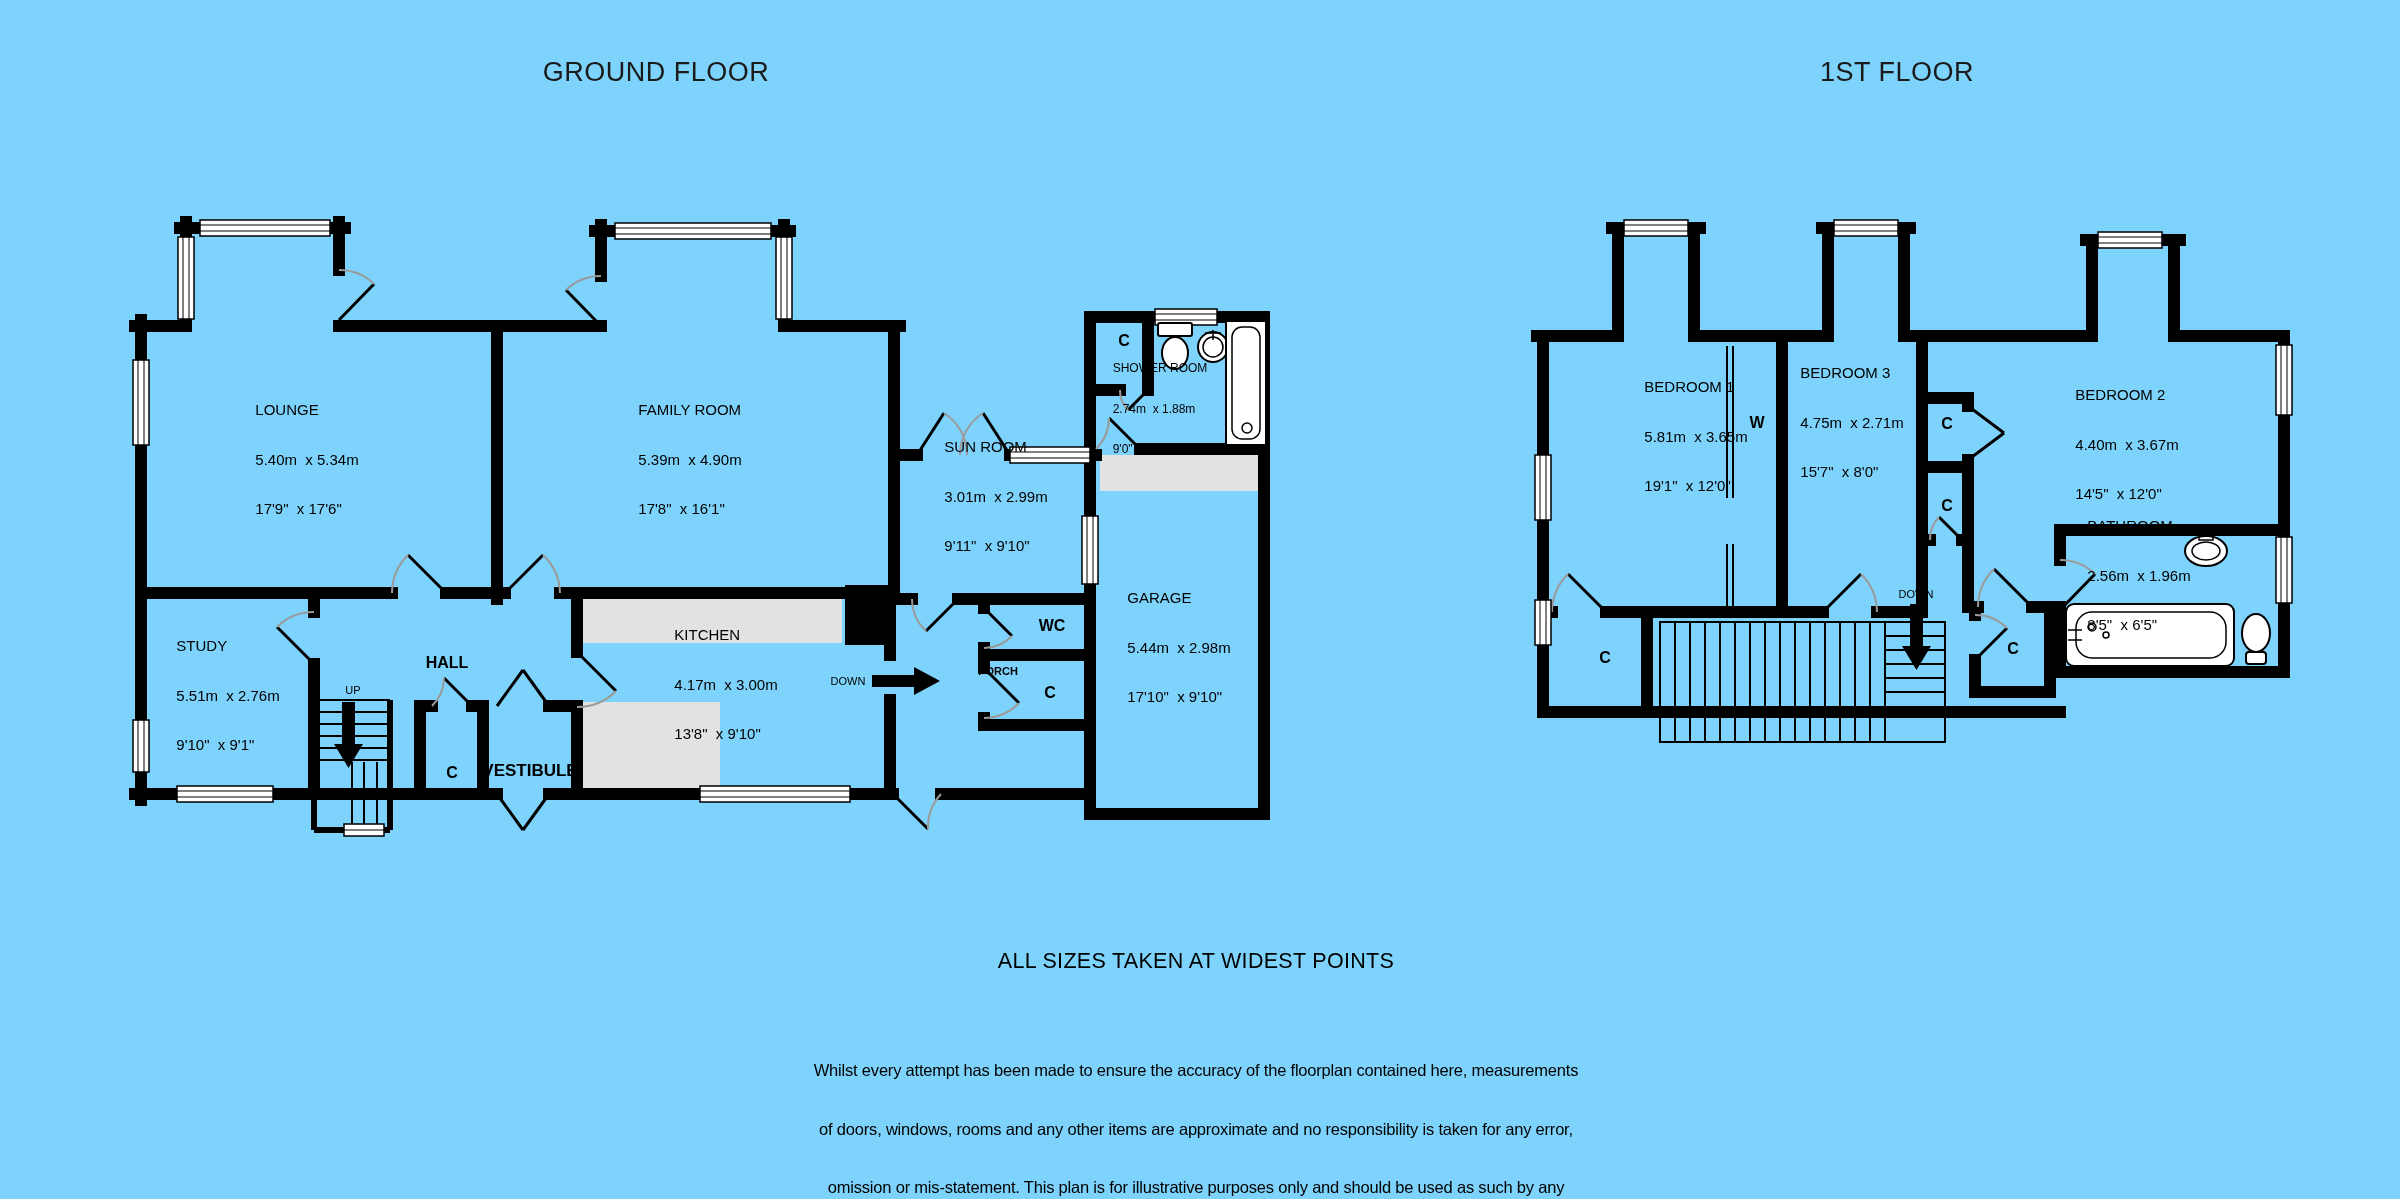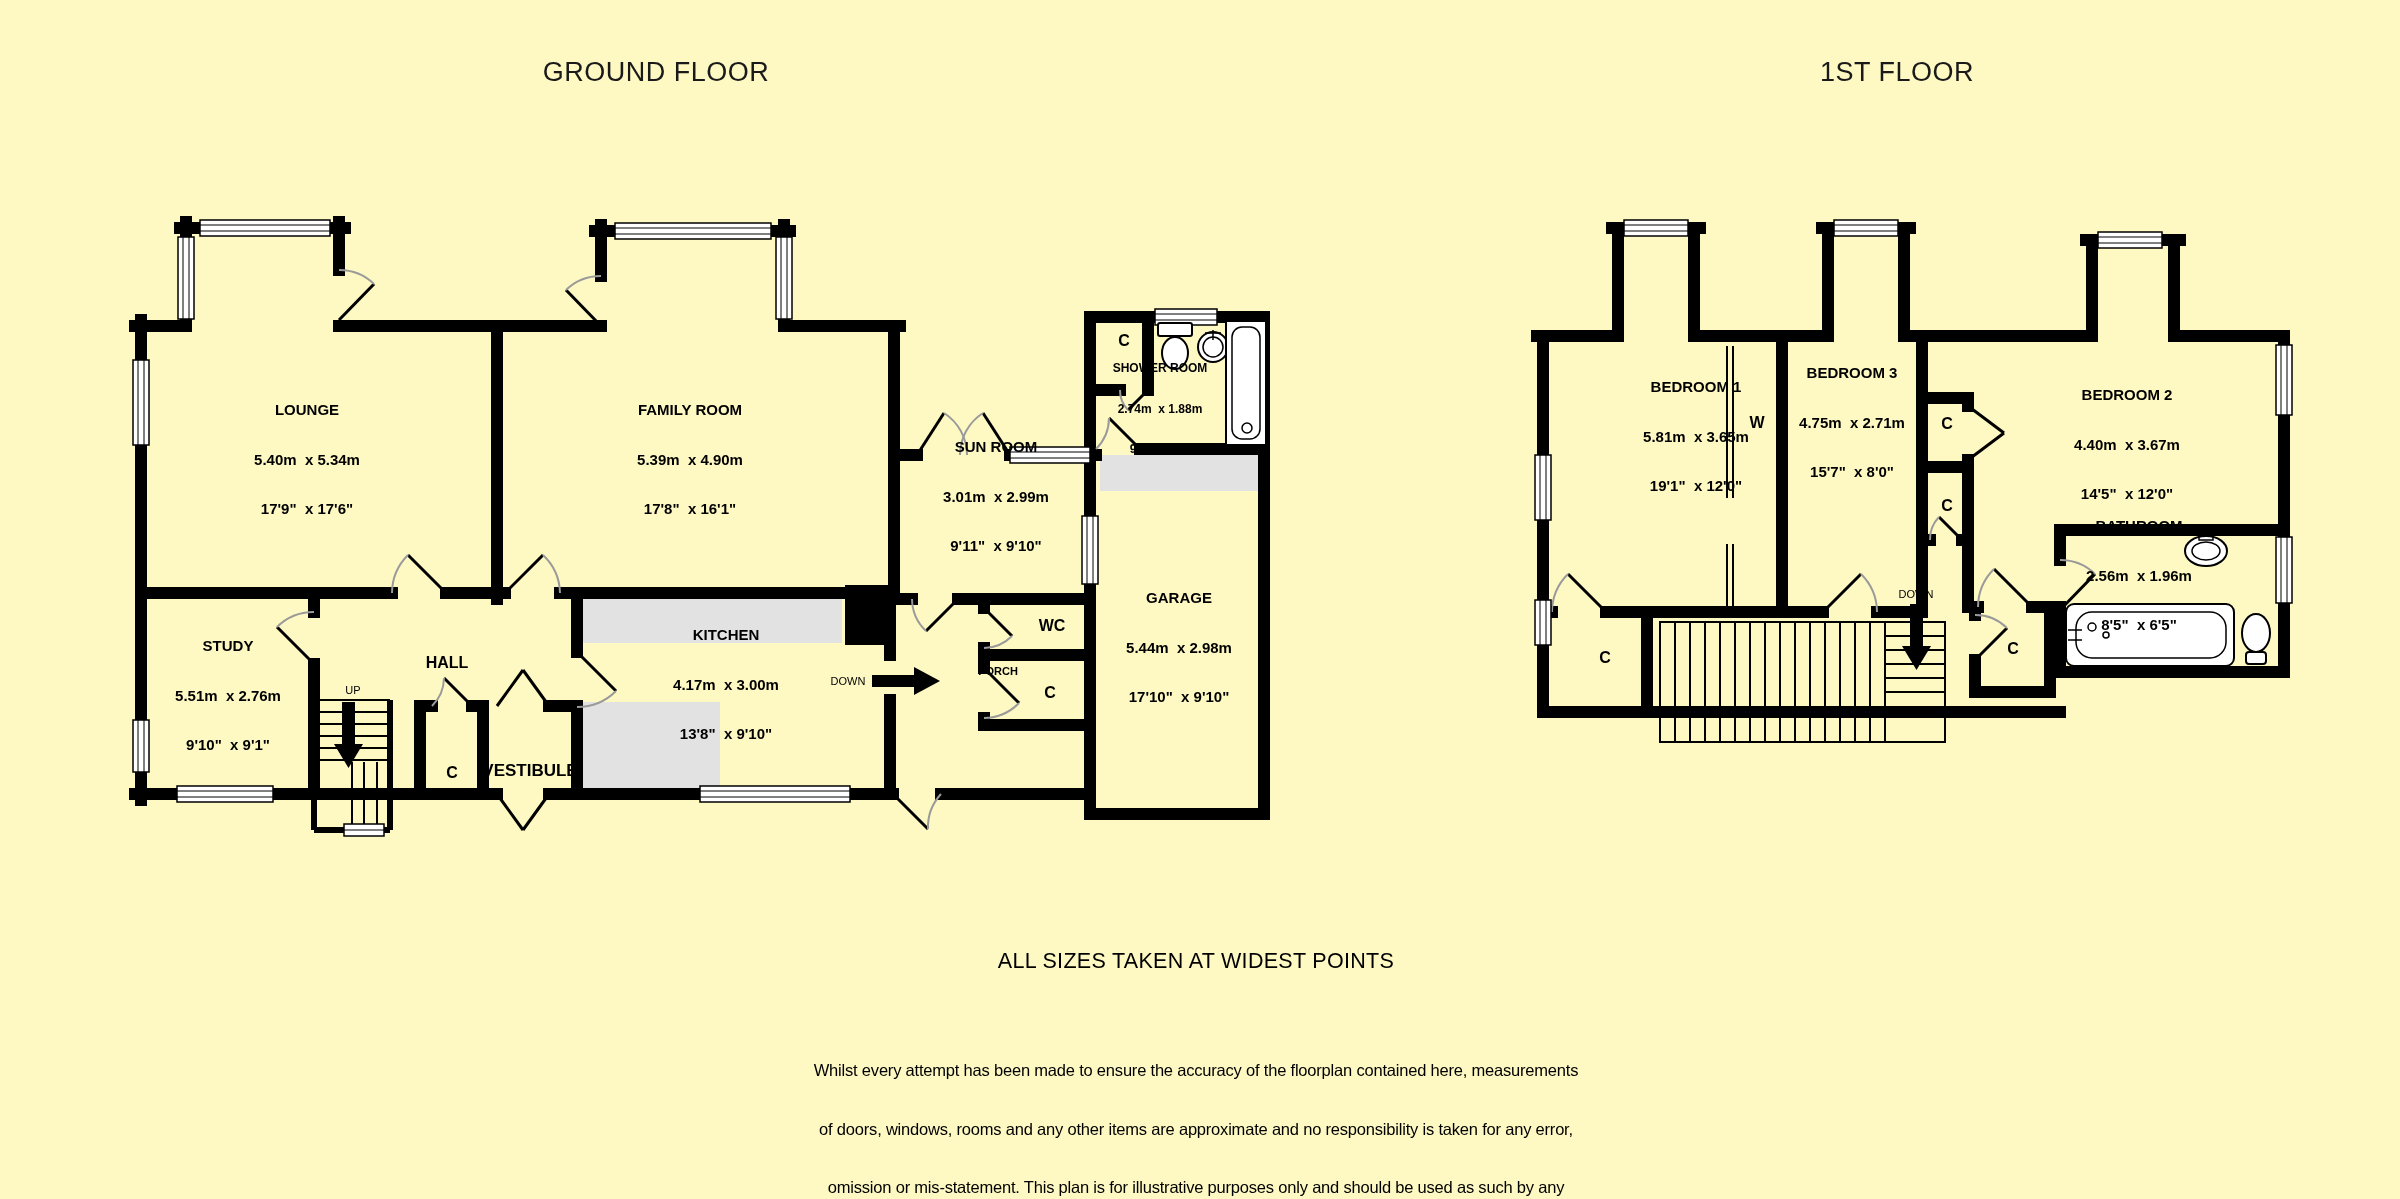--- a/index.html
+++ b/index.html
@@ -1,31 +1,31 @@
 <!DOCTYPE html>
 <html><head>
 <meta charset="utf-8">
 <style>
   html,body{margin:0;padding:0;background:#fff;}
-  .canvas{position:relative;width:2400px;height:1199px;background:#fef9c3;overflow:hidden;
+  .canvas{position:relative;width:2400px;height:1199px;background:#7dd3fc;overflow:hidden;
           font-family:"Liberation Sans",sans-serif;color:#000;}
   svg.plan{position:absolute;left:0;top:0;}
   .wall{stroke:#000;stroke-width:12;fill:none;stroke-linecap:square;}
   .thin{stroke:#000;stroke-width:2;fill:none;}
   .med{stroke:#000;stroke-width:6;fill:none;}
   .leaf{stroke:#000;stroke-width:3;fill:none;}
   .arc{stroke:#9a9a9a;stroke-width:2;fill:none;}
   .win rect{fill:#fff;stroke:#000;stroke-width:1.5;}
   .win path{stroke:#000;stroke-width:1;fill:none;}
   .gray{fill:#e2e2e2;}
   .fix{fill:#fff;stroke:#000;stroke-width:2;}
   .fix2{fill:none;stroke:#000;stroke-width:1.5;}
   .blk{fill:#000;}
-  .lbl{position:absolute;transform:translate(-50%,-50%);text-align:center;
-       font-weight:bold;font-size:15px;line-height:16.5px;white-space:pre;}
+  .lbl{position:absolute;transform:translate(-50%,-50%);text-align:left;
+       font-weight:normal;font-size:15px;line-height:16.5px;white-space:pre;}
   .lbl.sm{font-size:12px;line-height:13.5px;}
   .tag{position:absolute;transform:translate(-50%,-50%);font-weight:bold;font-size:16px;white-space:pre;}
   .tag.small{font-size:17px;}
   .dir{position:absolute;transform:translate(-50%,-50%);font-size:11px;font-weight:normal;white-space:pre;}
   .title{position:absolute;transform:translate(-50%,-50%);font-size:27px;letter-spacing:.5px;color:#1a1a1a;white-space:pre;}
   .note{position:absolute;transform:translate(-50%,-50%);font-size:21.5px;letter-spacing:.3px;white-space:pre;}
   .disclaimer{position:absolute;left:1196px;top:1022px;transform:translateX(-50%);
        text-align:center;font-size:16.5px;line-height:19.5px;letter-spacing:-0.2px;white-space:pre;}
 </style>
 </head>

